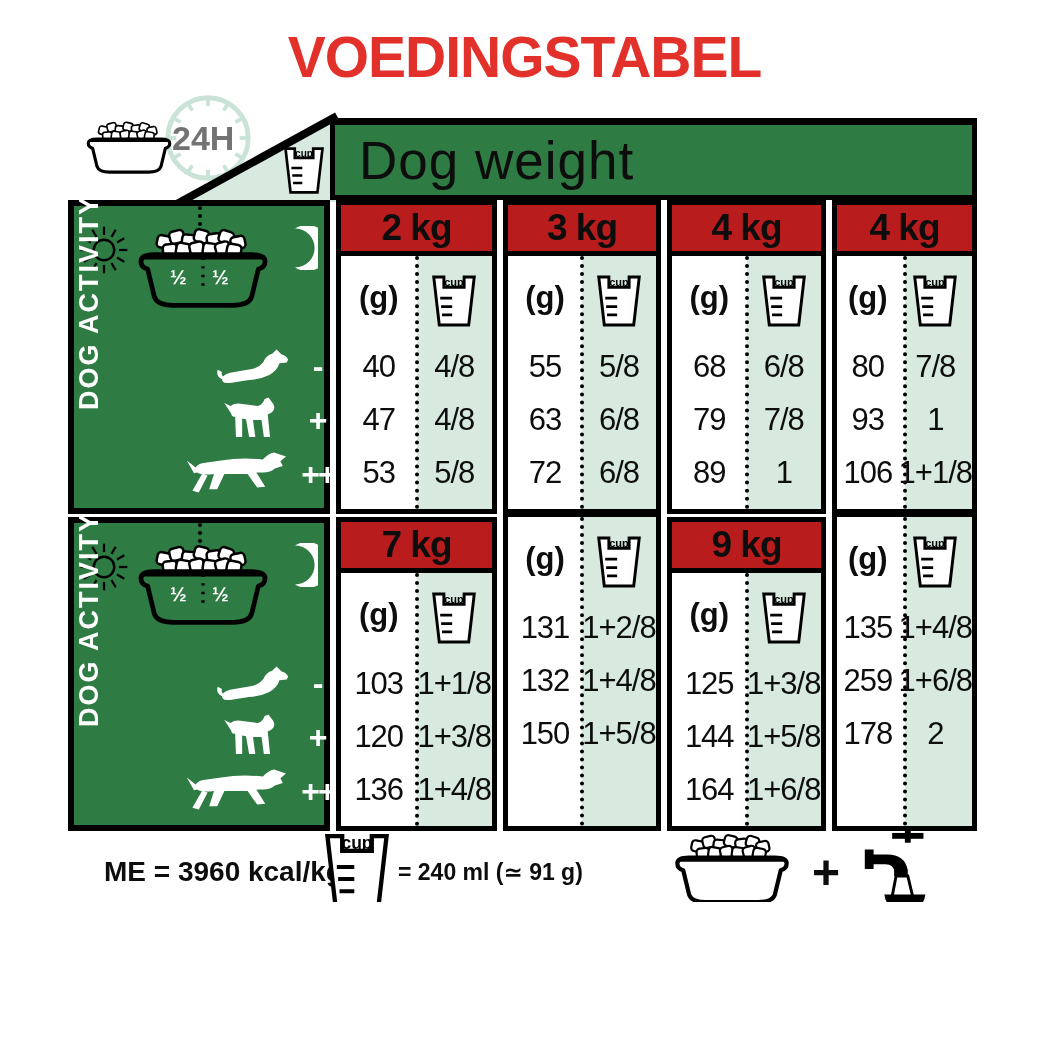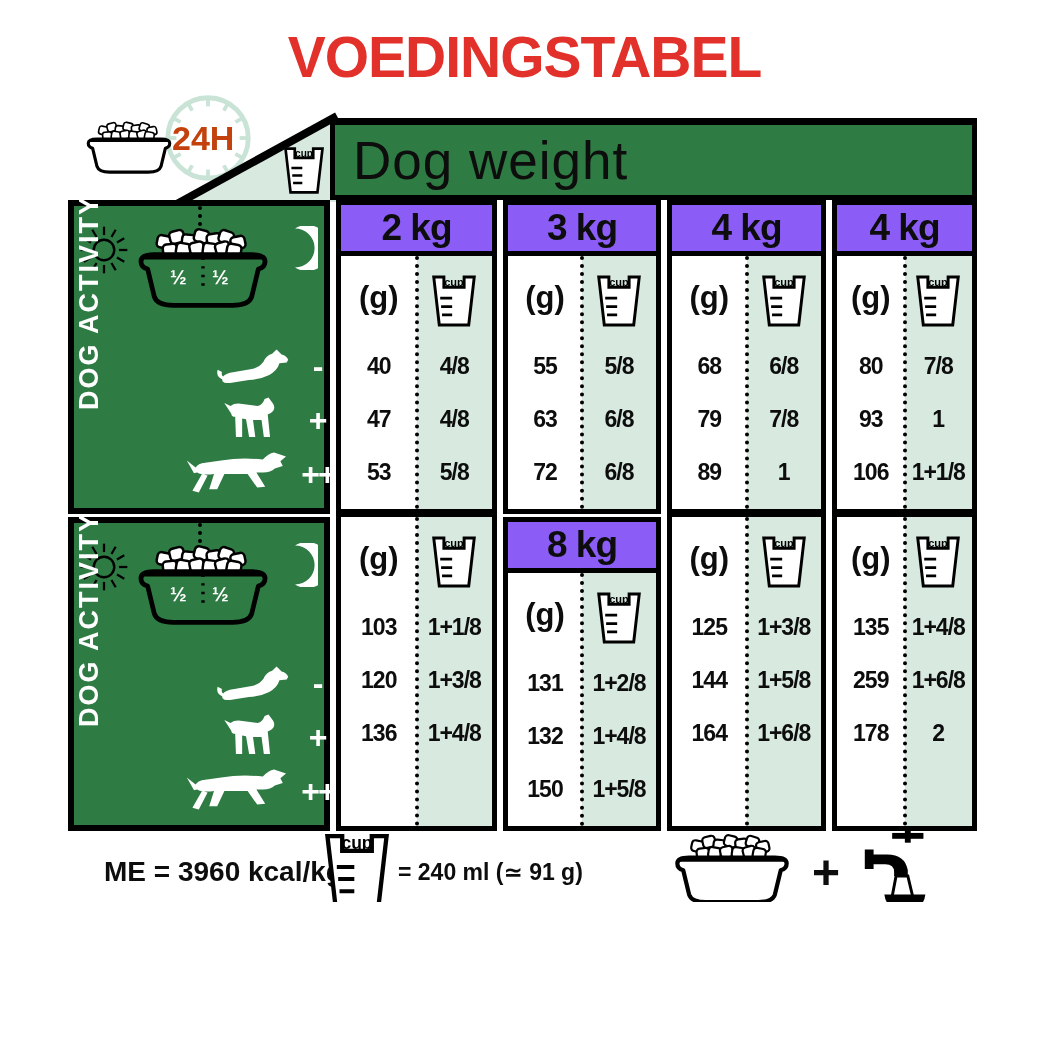--- a/index.html
+++ b/index.html
@@ -8,25 +8,25 @@
   .abs{position:absolute;}
 
   
   .page-title{top:24px;left:0;width:100%;text-align:center;font-size:57px;font-weight:bold;
               letter-spacing:-1px;color:#e2312a;}
 
   
   .dogweight-band{left:330px;top:118px;width:647px;height:82px;background:#2e7b43;
                   border:5px solid #000;border-top-width:7px;box-sizing:border-box;
                   display:flex;align-items:center;}
-  .dogweight-band span{font-size:53px;font-weight:normal;letter-spacing:1px;padding-left:18px;color:#0d0d0d;}
+  .dogweight-band span{font-size:53px;font-weight:normal;letter-spacing:1px;padding-left:24px;color:#0d0d0d;}
 
   .corner-clock{left:162px;top:92px;width:92px;height:92px;}
   .corner-bowl{left:82px;top:121px;width:94px;height:56px;}
-  .corner-24h{left:172px;top:119px;font-size:34px;font-weight:bold;color:#c2410c;}
+  .corner-24h{left:172px;top:119px;font-size:34px;font-weight:bold;color:#737373;}
   .corner-triangle{left:168px;top:110px;width:170px;height:95px;}
   .corner-cup{left:283px;top:146px;width:42px;height:49px;}
 
   
   .section{left:68px;width:909px;height:314px;display:flex;gap:6px;box-sizing:border-box;}
   .sec1{top:200px;} .sec2{top:517px;}
 
   .activity-panel{width:262px;flex:none;background:#2e7b43;border:6px solid #000;
                   box-sizing:border-box;position:relative;}
   .sun-icon{left:2px;top:16px;width:56px;height:56px;}
@@ -41,32 +41,32 @@
   .dog-svg{position:absolute;}
   .dog1{left:140px;top:140px;width:80px;height:44px;}
   .dog2{left:148px;top:188px;width:62px;height:48px;}
   .dog3{left:112px;top:244px;width:108px;height:48px;}
   .level{position:absolute;left:224px;width:40px;text-align:center;font-size:32px;
          font-weight:bold;color:#fff;}
   .lv0{top:142px;} .lv1{top:196px;} .lv2{top:250px;letter-spacing:-2px;}
 
   .cols{flex:1;display:grid;grid-template-columns:161px 158px 159px 1fr;gap:6px;}
   .wcol{display:flex;flex-direction:column;}
-  .kg-box{height:56px;background:#8b5cf6;border:5px solid #000;box-sizing:border-box;
+  .kg-box{height:56px;background:#b91c1c;border:5px solid #000;box-sizing:border-box;
           display:flex;align-items:center;justify-content:center;
           font-size:37px;font-weight:bold;letter-spacing:-1px;}
   .data-box{flex:1;margin-top:-5px;border:5px solid #000;box-sizing:border-box;
             background:#fff;position:relative;display:grid;grid-template-columns:1fr 1fr;}
   .mint-half{position:absolute;left:50%;right:0;top:0;bottom:0;background:#d8eae0;}
   .dot-divider{position:absolute;left:50%;margin-left:-2px;top:0;bottom:0;width:0;
                border-left:4px dotted #000;}
   .subcol{position:relative;display:flex;flex-direction:column;align-items:center;}
   .subcol .headcell{height:84px;display:flex;align-items:center;justify-content:center;}
   .subcol .val{height:53px;display:flex;align-items:center;justify-content:center;
-               font-size:23px;font-weight:bold;letter-spacing:-1px;}
+               font-size:31px;font-weight:normal;letter-spacing:-1px;}
   .g-head{font-size:31px;font-weight:bold;}
   .cup-head{width:46px;height:54px;margin-top:6px;}
 
   
   .footer-info{left:68px;top:830px;width:909px;height:84px;}
   .me-label{left:36px;top:0;height:84px;display:flex;align-items:center;
             font-size:28px;font-weight:bold;}
   .footer-cup{left:255px;top:2px;width:68px;height:78px;}
   .equiv-label{left:330px;top:0;height:84px;display:flex;align-items:center;
                font-size:23px;font-weight:bold;}
@@ -351,20 +351,21 @@
       <div class="abs dog-svg dog3"><svg viewBox="0 0 135 58" width="100%" height="100%">
             <path fill="#fff" d="M10 28 L1 12 L12 21 Q15 16 24 15 L44 12 Q70 8 96 11 Q103 3 110 2 L125 7 L118 13 L121 19 L111 22 Q106 27 96 27 L88 27 L99 45 L89 46 L77 29 L48 29 L39 48 L29 48 L35 29 Q20 31 14 27 Q10 28 10 28 Z M20 29 L8 50 L16 52 L27 31 Z"></path>
           </svg></div>
       <span class="level lv0">-</span>
       <span class="level lv1">+</span>
       <span class="level lv2">++</span>
     </div>
     <div class="cols">
 
       <div class="wcol">
+        <div class="kg-box">7 kg</div>
         <div class="data-box">
           <div class="mint-half"></div>
           <div class="dot-divider"></div>
           <div class="subcol">
             <div class="headcell g-head">(g)</div>
             <div class="val">103</div>
             <div class="val">120</div>
             <div class="val">136</div>
           </div>
           <div class="subcol">
@@ -376,21 +377,20 @@
 </svg></div>
               </div>
             <div class="val">1+1/8</div>
             <div class="val">1+3/8</div>
             <div class="val">1+4/8</div>
           </div>
         </div>
       </div>
 
       <div class="wcol">
-        <div class="kg-box">8 kg</div>
         <div class="data-box">
           <div class="mint-half"></div>
           <div class="dot-divider"></div>
           <div class="subcol">
             <div class="headcell g-head">(g)</div>
             <div class="val">131</div>
             <div class="val">132</div>
             <div class="val">150</div>
           </div>
           <div class="subcol">
@@ -402,20 +402,21 @@
 </svg></div>
               </div>
             <div class="val">1+2/8</div>
             <div class="val">1+4/8</div>
             <div class="val">1+5/8</div>
           </div>
         </div>
       </div>
 
       <div class="wcol">
+        <div class="kg-box">9 kg</div>
         <div class="data-box">
           <div class="mint-half"></div>
           <div class="dot-divider"></div>
           <div class="subcol">
             <div class="headcell g-head">(g)</div>
             <div class="val">125</div>
             <div class="val">144</div>
             <div class="val">164</div>
           </div>
           <div class="subcol">

